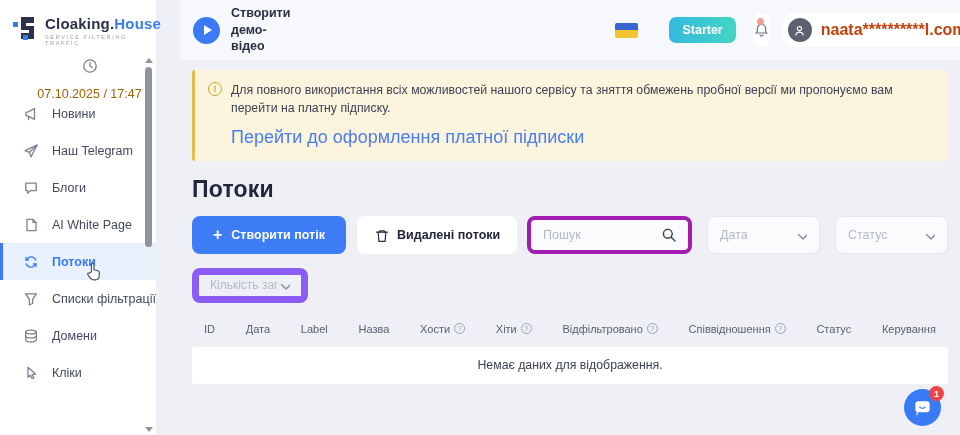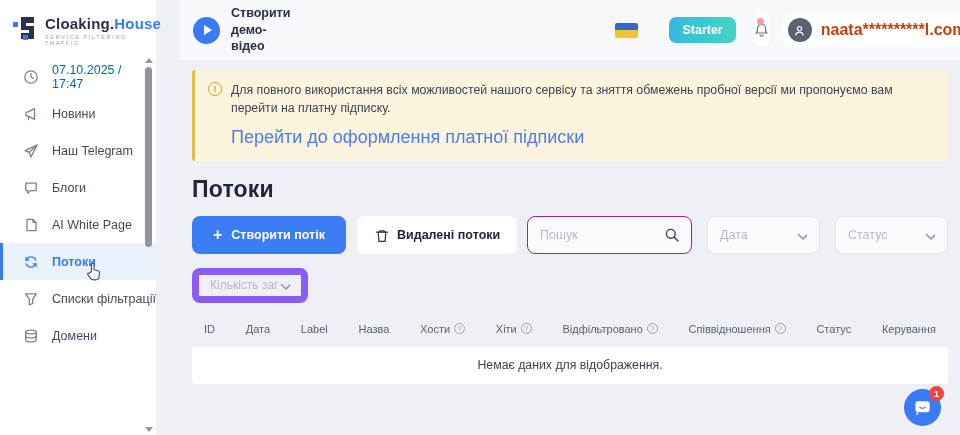--- a/index.html
+++ b/index.html
@@ -11,21 +11,21 @@
   .logo-row { height:60px; display:flex; align-items:center; padding-left:13px; gap:8px; }
   .logo-text .l1 { font-size:15px; font-weight:bold; color:#2b3148; letter-spacing:.2px; }
   .logo-text .l1 b { color:#3a7af5; }
   .logo-text .l2 { font-size:5.6px; color:#9aa1b0; letter-spacing:1.6px; margin-top:2px; }
   .nav { position:absolute; top:58px; left:0; right:0; }
   .nav-item { height:37px; display:flex; align-items:center; gap:14px; padding-left:20px;
               font-size:12.5px; color:#434a5c; cursor:pointer; border-left:3px solid transparent; }
   .nav-item svg { width:15px; height:15px; stroke:#7c818f; fill:none; stroke-width:1.3; stroke-linecap:round; stroke-linejoin:round; flex:none; }
   .nav-item.active { background:#e9f1fd; border-left-color:#3a7af5; color:#3a7af5; font-weight:bold; }
   .nav-item.active svg { stroke:#3a7af5; }
-  .nav-item.datetime { color:#0369a1; }
+  .nav-item.datetime { color:#a16207;flex-direction:column; }
   
   .sb-scroll { position:absolute; right:2px; top:58px; bottom:0; width:10px; }
   .sb-thumb { position:absolute; top:9px; left:1px; width:7px; height:180px; background:#8f959d; border-radius:4px; }
   .sb-arrow { position:absolute; left:1px; width:0; height:0; border-left:4px solid transparent; border-right:4px solid transparent; }
   .sb-arrow.up { top:0; border-bottom:5px solid #8f959d; }
   .sb-arrow.down { bottom:3px; border-top:5px solid #8f959d; }
 
   
   .topbar { position:absolute; left:180px; top:0; right:0; height:60px; background:#f7f8fb; display:flex; align-items:center; }
   .play-btn { width:27px; height:27px; border-radius:50%; background:#3a7af5; margin-left:13px; flex:none;
@@ -56,21 +56,21 @@
   .banner-link { display:inline-block; margin-top:9px; font-size:18px; color:#4a7df0; cursor:pointer; text-decoration:none; }
   .page-title { margin-top:15px; font-size:23px; font-weight:800; color:#23263b; letter-spacing:.2px; }
 
   .controls { margin-top:13px; display:flex; align-items:center; }
   .btn-create { display:flex; align-items:center; gap:9px; background:#3c7df5; color:#fff; border:none; border-radius:8px;
                 height:38px; padding:0 21px; font-size:12.5px; font-weight:bold; cursor:pointer; font-family:"Liberation Sans",sans-serif; }
   .btn-create .plus { font-size:16px; font-weight:bold; line-height:1; }
   .btn-deleted { display:flex; align-items:center; gap:9px; background:#fff; color:#23263b; border:none; border-radius:8px;
                  height:38px; padding:0 17px; font-size:12.5px; font-weight:bold; margin-left:11px; cursor:pointer; font-family:"Liberation Sans",sans-serif;text-align:center; }
   .btn-deleted svg { width:14px; height:14px; stroke:#2a2f45; fill:none; stroke-width:1.2; stroke-linecap:round; }
-  .search-box { margin-left:auto; width:165px; height:38px; background:#fbfbfd; border:1px solid #a21caf; border-radius:8px;
+  .search-box { margin-left:auto; width:165px; height:38px; background:#fbfbfd; border:4px solid #a21caf; border-radius:8px;
                 display:flex; align-items:center; padding:0 12px; }
   .search-box input { border:none; outline:none; background:transparent; width:100%; font-size:12.5px; color:#3c4254;
                       font-family:"Liberation Sans",sans-serif; }
   .search-box input::placeholder { color:#b3bac7; }
   .search-box svg { width:15px; height:15px; stroke:#3c4254; fill:none; stroke-width:1.4; stroke-linecap:round; flex:none; }
   .select { width:113px; height:38px; background:#fbfbfd; border:1px solid #e3e6ee; border-radius:8px; margin-left:15px;
             display:flex; align-items:center; justify-content:space-between; padding:0 12px; font-size:12.5px; color:#b3bac7; cursor:pointer; }
   .select svg { width:12px; height:12px; stroke:#8f96a5; fill:none; stroke-width:1.6; stroke-linecap:round; stroke-linejoin:round; flex:none; }
   .records-select { margin-top:14px; width:116px; height:35px; background:transparent; border:7px solid #8b5cf6; border-radius:8px;
                     display:flex; align-items:center; justify-content:space-between; padding:0 11px; font-size:12px; color:#b3bac7; cursor:pointer; }
@@ -161,20 +161,26 @@
       <span>Списки фільтрації</span>
     </div>
     <div class="nav-item">
       <svg>
           <ellipse cx="8" cy="4" rx="5.3" ry="1.9"></ellipse>
           <path d="M2.7 4v8c0 1 2.4 1.9 5.3 1.9s5.3-.9 5.3-1.9V4"></path>
           <path d="M2.7 8c0 1 2.4 1.9 5.3 1.9S13.3 9 13.3 8"></path>
         </svg>
       <span>Домени</span>
     </div>
+    <div class="nav-item">
+      <svg>
+          <path d="M5 2.3v10l2.5-2.1 1.5 3.4 1.8-.8-1.5-3.3 3.2-.4z"></path>
+        </svg>
+      <span>Кліки</span>
+    </div>
   </div>
 
   <div class="sb-scroll">
     <div class="sb-arrow up"></div>
     <div class="sb-thumb"></div>
     <div class="sb-arrow down"></div>
   </div>
 </div>
 
 <div class="topbar">

